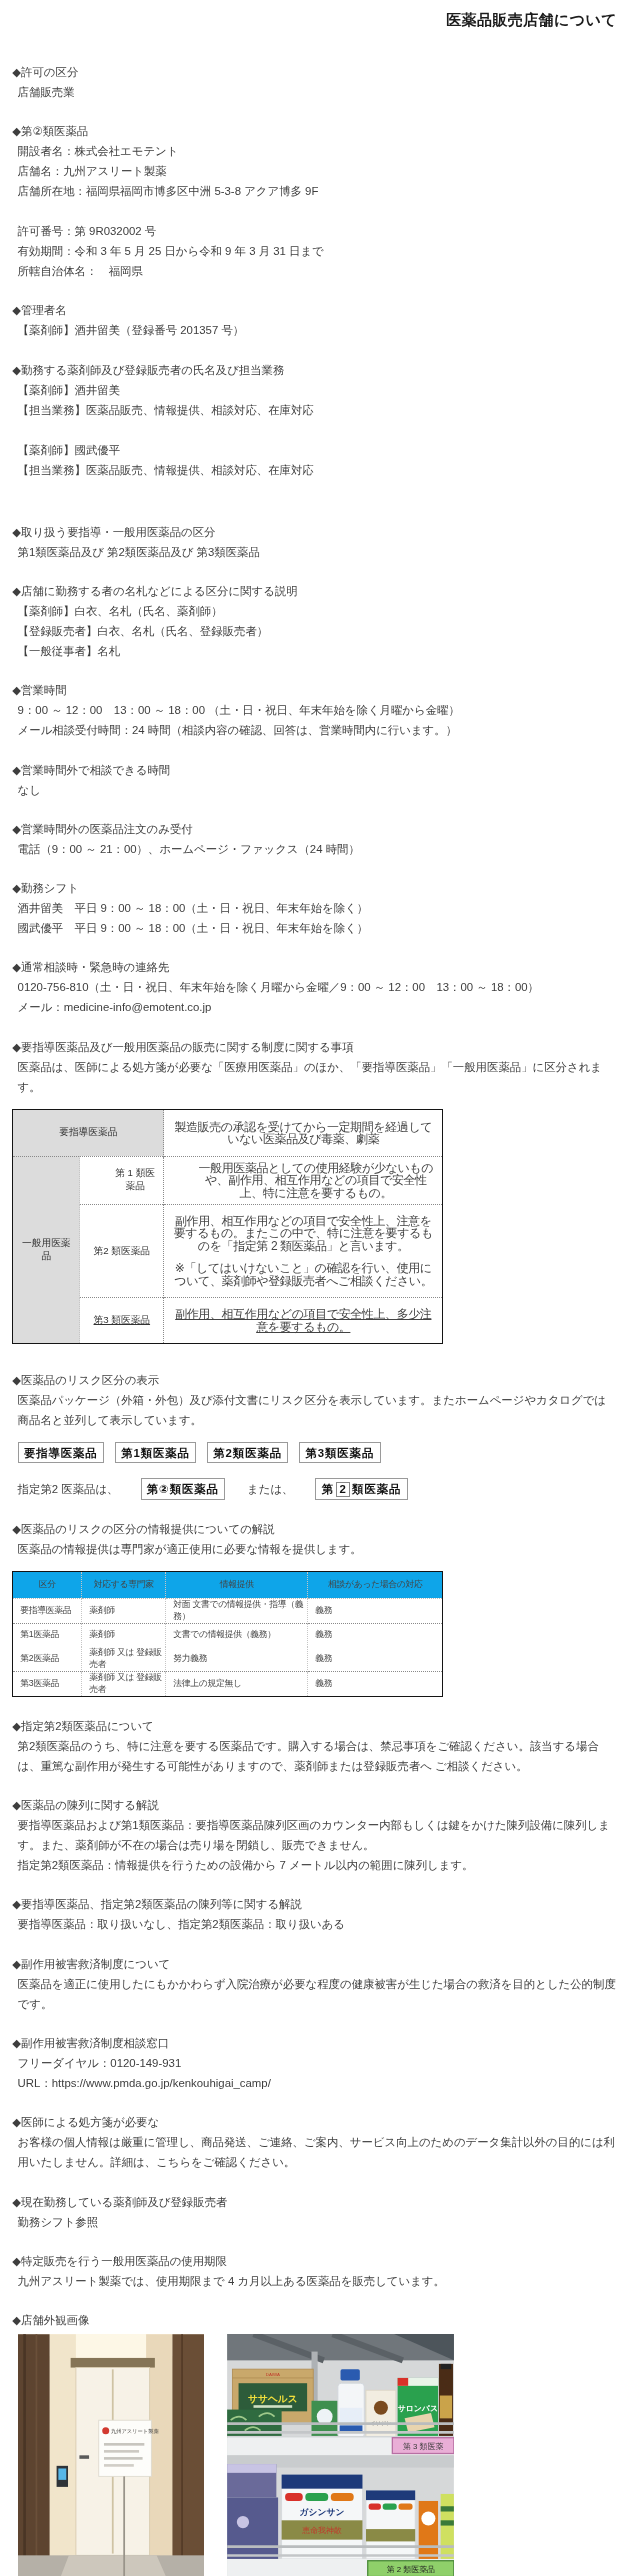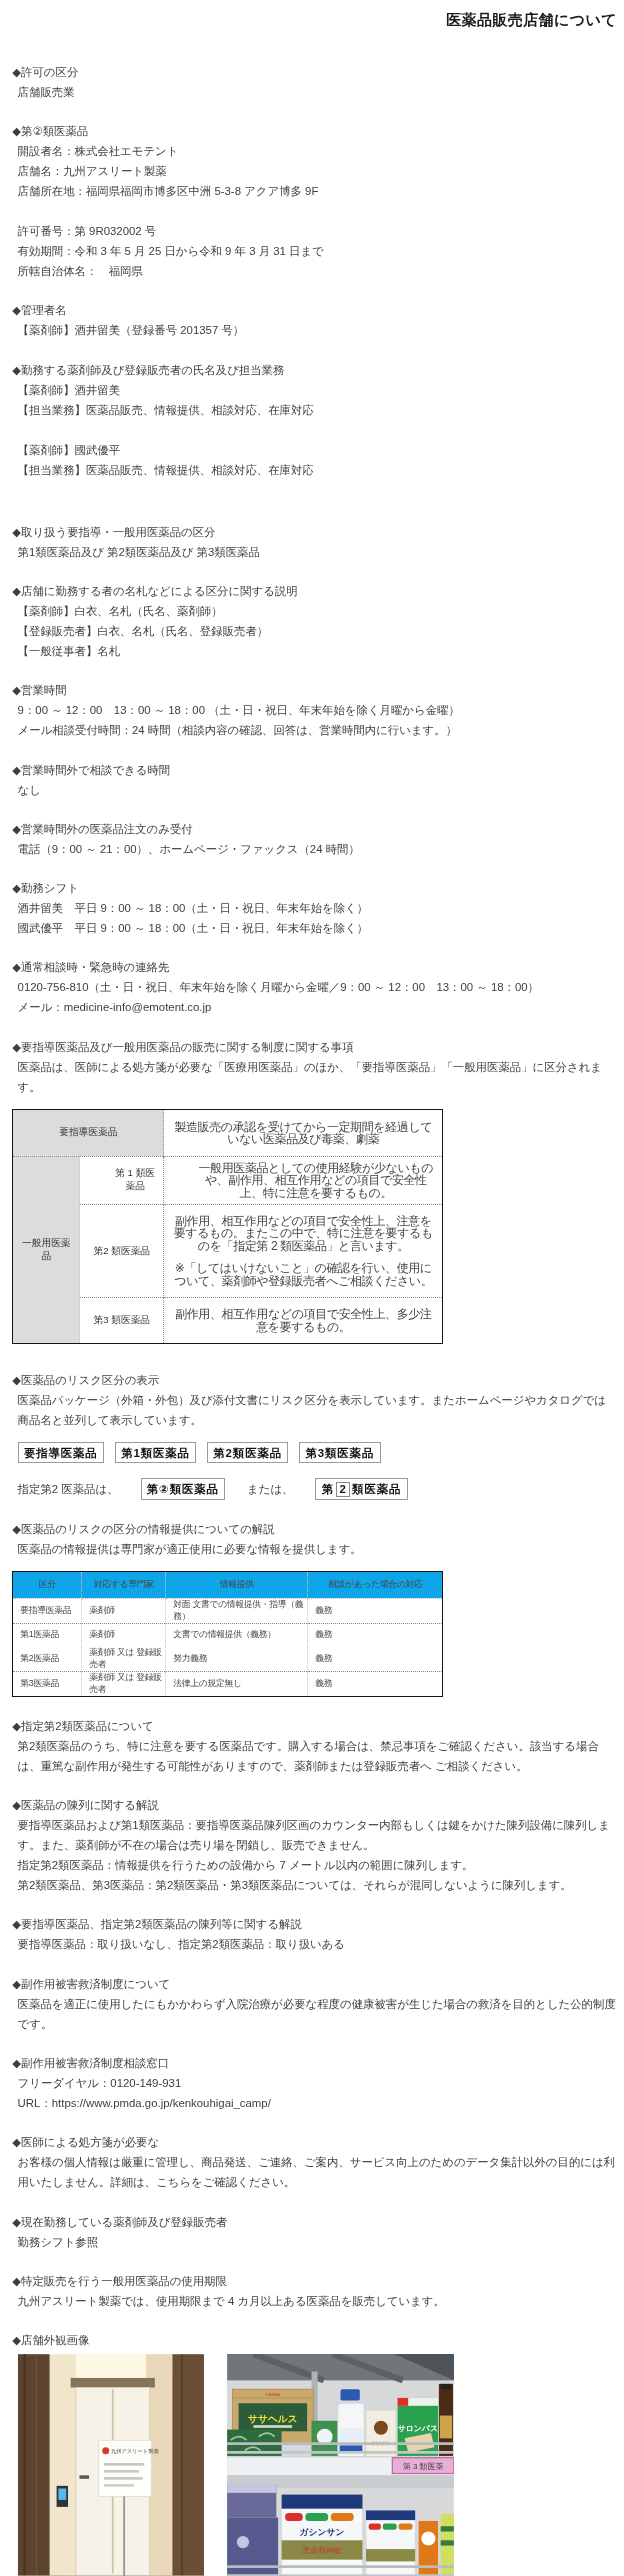--- a/index.html
+++ b/index.html
@@ -14,21 +14,21 @@
   .gap{height:20px;}
   
   .t1{border-collapse:collapse;table-layout:fixed;width:431px;margin-top:12.3px;border:1.8px solid #141414;}
   .t1 td{vertical-align:middle;padding:3.5px 5.3px;}
   .t1 tr{border-bottom:0.9px dotted #8a8a8a;}
   .t1 tr:last-child{border-bottom:none;}
   .t1 .ghead{background:#dcdcdc;text-align:center;font-size:9.7px;color:#333;}
   .t1 .lab{text-align:center;font-size:9.7px;color:#333;border-left:0.9px dotted #c6c6c6;}
   .t1 .desc{border-left:0.9px dotted #8a8a8a;font-size:12px;letter-spacing:-0.4px;line-height:12.3px;color:#444;padding:5.3px 7px;text-align:center;}
   .t1 .note{margin-top:10.5px;}
-  .t1 .h-a{height:35px;} .t1 .h-b{height:37px;padding-left:32px;} .t1 .h-c{height:81px;} .t1 .h-d{height:35px;}
+  .t1 .h-a{height:35px;} .t1 .h-b{height:37px;padding-left:32px;} .t1 .h-c{height:81px;} .t1 .h-d{height:35px;text-decoration:underline;}
   
   .badges{margin:11.4px 0 0 5.3px;height:25.5px;}
   .badge{display:inline-block;border:0.9px solid #9a9a9a;padding:1.8px 5.3px;font-size:11.4px;font-weight:bold;color:#111;margin-right:7px;letter-spacing:0.9px;line-height:16px;}
   .designated{margin:10.5px 0 0 5.3px;font-size:11.4px;line-height:22px;display:flex;align-items:center;gap:22px;}
   .sqnum{display:inline-block;border:0.9px solid #888;padding:0 2.6px;margin:0 1.8px;line-height:13px;}
   
   .t2{border-collapse:collapse;table-layout:fixed;width:431px;margin-top:11.4px;border:1.8px solid #141414;font-size:8.8px;color:#444;}
   .t2 th{background:#0ea5e9;font-weight:normal;height:24px;border-bottom:0.9px dotted #bdbdbd;text-align:center;letter-spacing:-0.3px;}
   .t2 td{height:23px;padding:0 0 0 7px;letter-spacing:-0.3px;}
   .t2 td,.t2 th{border-left:0.9px dotted #c6c6c6;}
@@ -217,21 +217,20 @@
 
   <div class="sec">
     <div class="sec-title">◆指定第2類医薬品について</div>
     <div class="ln">第2類医薬品のうち、特に注意を要する医薬品です。購入する場合は、禁忌事項をご確認ください。該当する場合は、重篤な副作用が発生する可能性がありますので、薬剤師または登録販売者へ ご相談ください。</div>
   </div>
 
   <div class="sec">
     <div class="sec-title">◆医薬品の陳列に関する解説</div>
     <div class="ln">要指導医薬品および第1類医薬品：要指導医薬品陳列区画のカウンター内部もしくは鍵をかけた陳列設備に陳列します。また、薬剤師が不在の場合は売り場を閉鎖し、販売できません。</div>
     <div class="ln">指定第2類医薬品：情報提供を行うための設備から 7 メートル以内の範囲に陳列します。</div>
-    <div class="ln">第2類医薬品、第3医薬品：第2類医薬品・第3類医薬品については、それらが混同しないように陳列します。</div>
   </div>
 
   <div class="sec">
     <div class="sec-title">◆要指導医薬品、指定第2類医薬品の陳列等に関する解説</div>
     <div class="ln">要指導医薬品：取り扱いなし、指定第2類医薬品：取り扱いある</div>
   </div>
 
   <div class="sec">
     <div class="sec-title">◆副作用被害救済制度について</div>
     <div class="ln">医薬品を適正に使用したにもかかわらず入院治療が必要な程度の健康被害が生じた場合の救済を目的とした公的制度です。</div>

